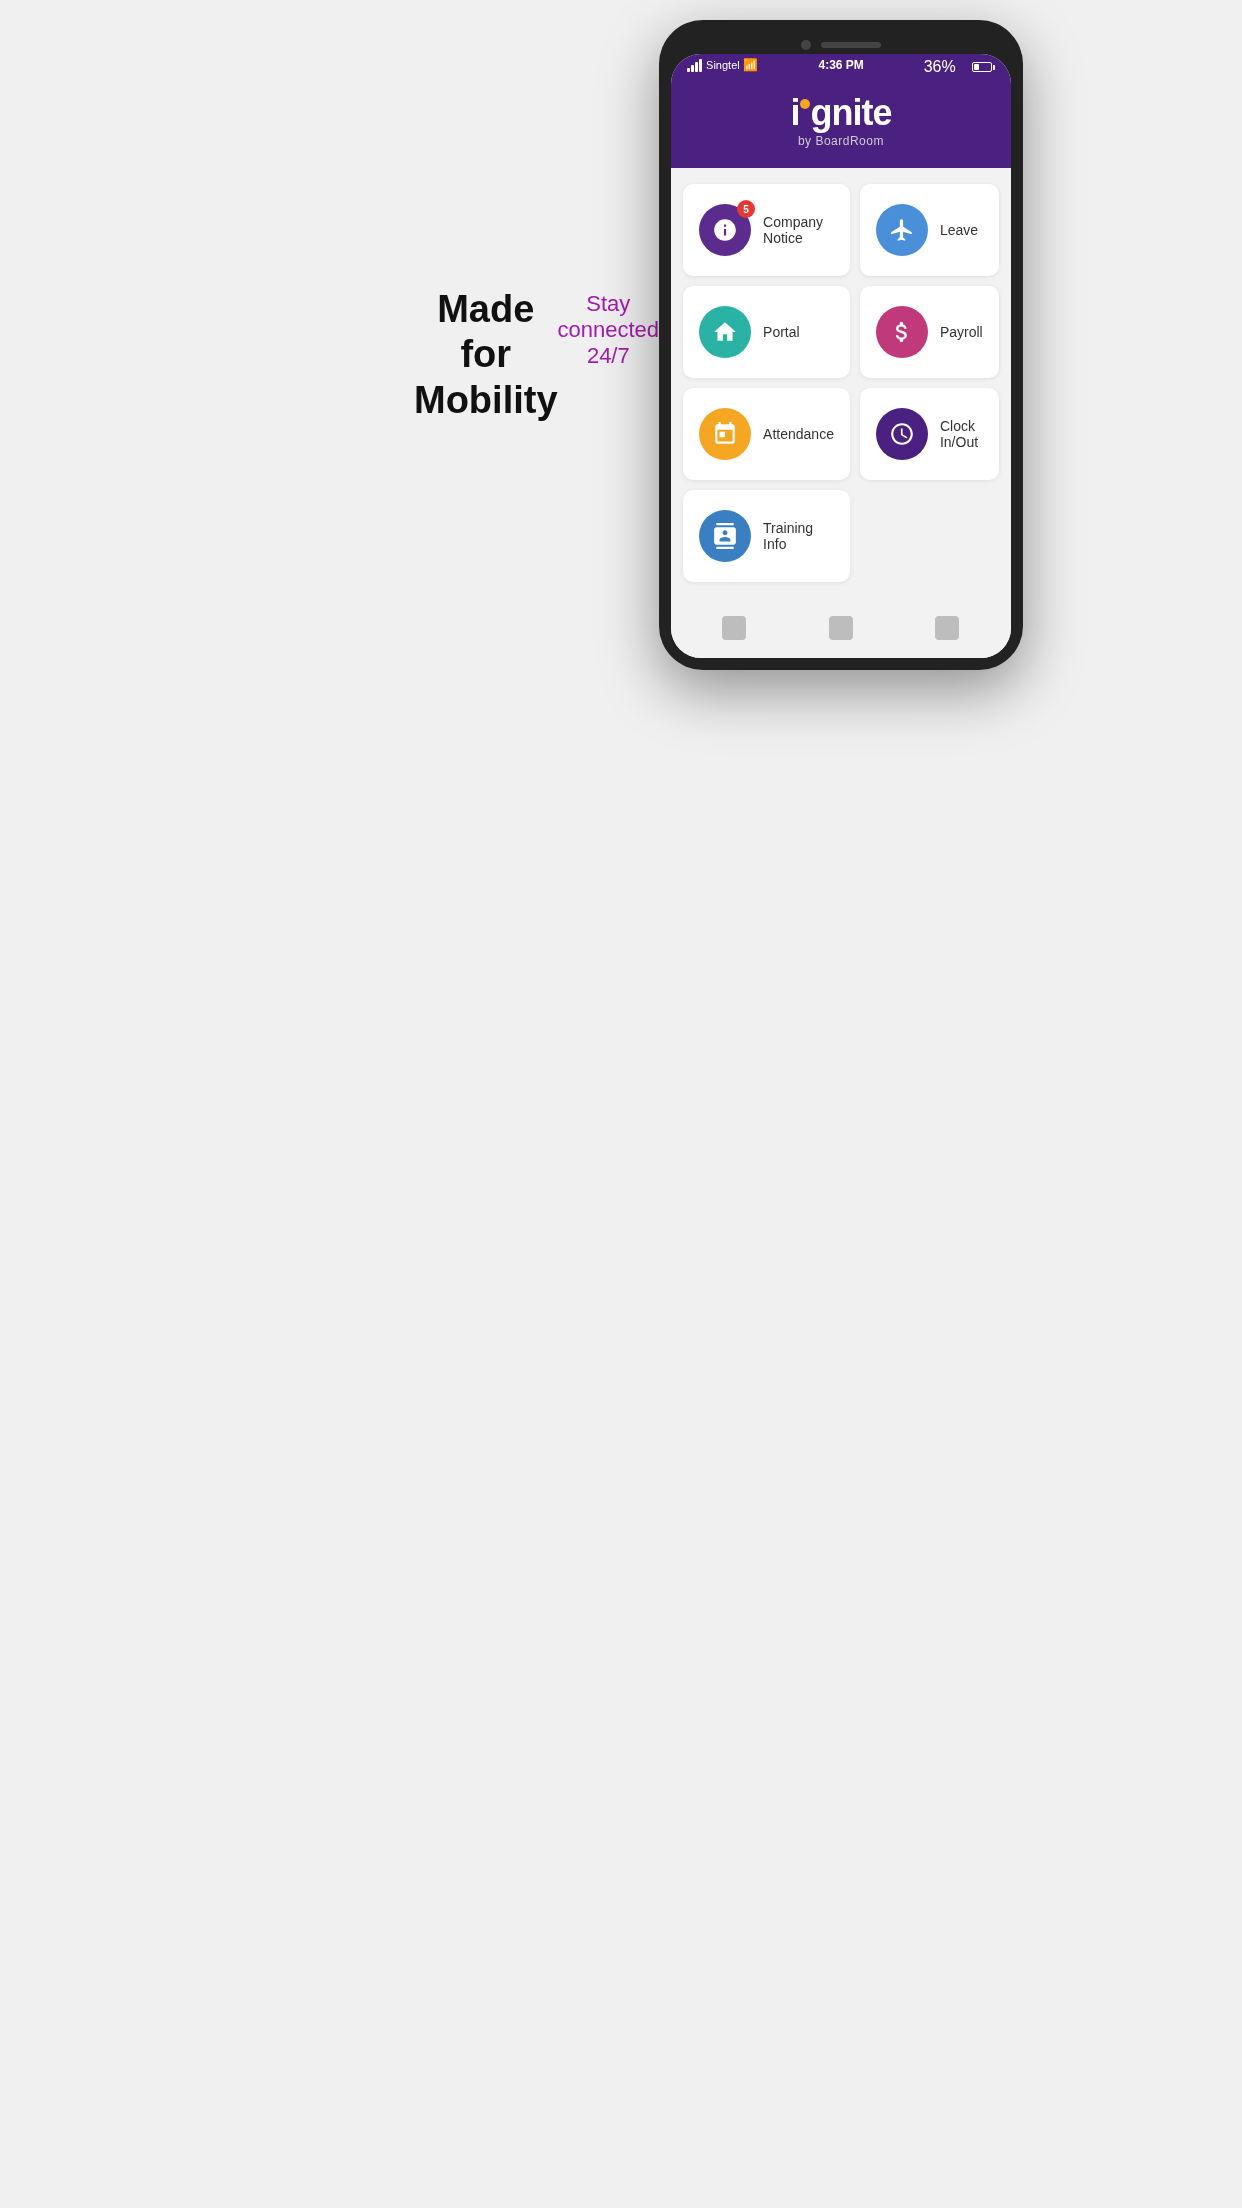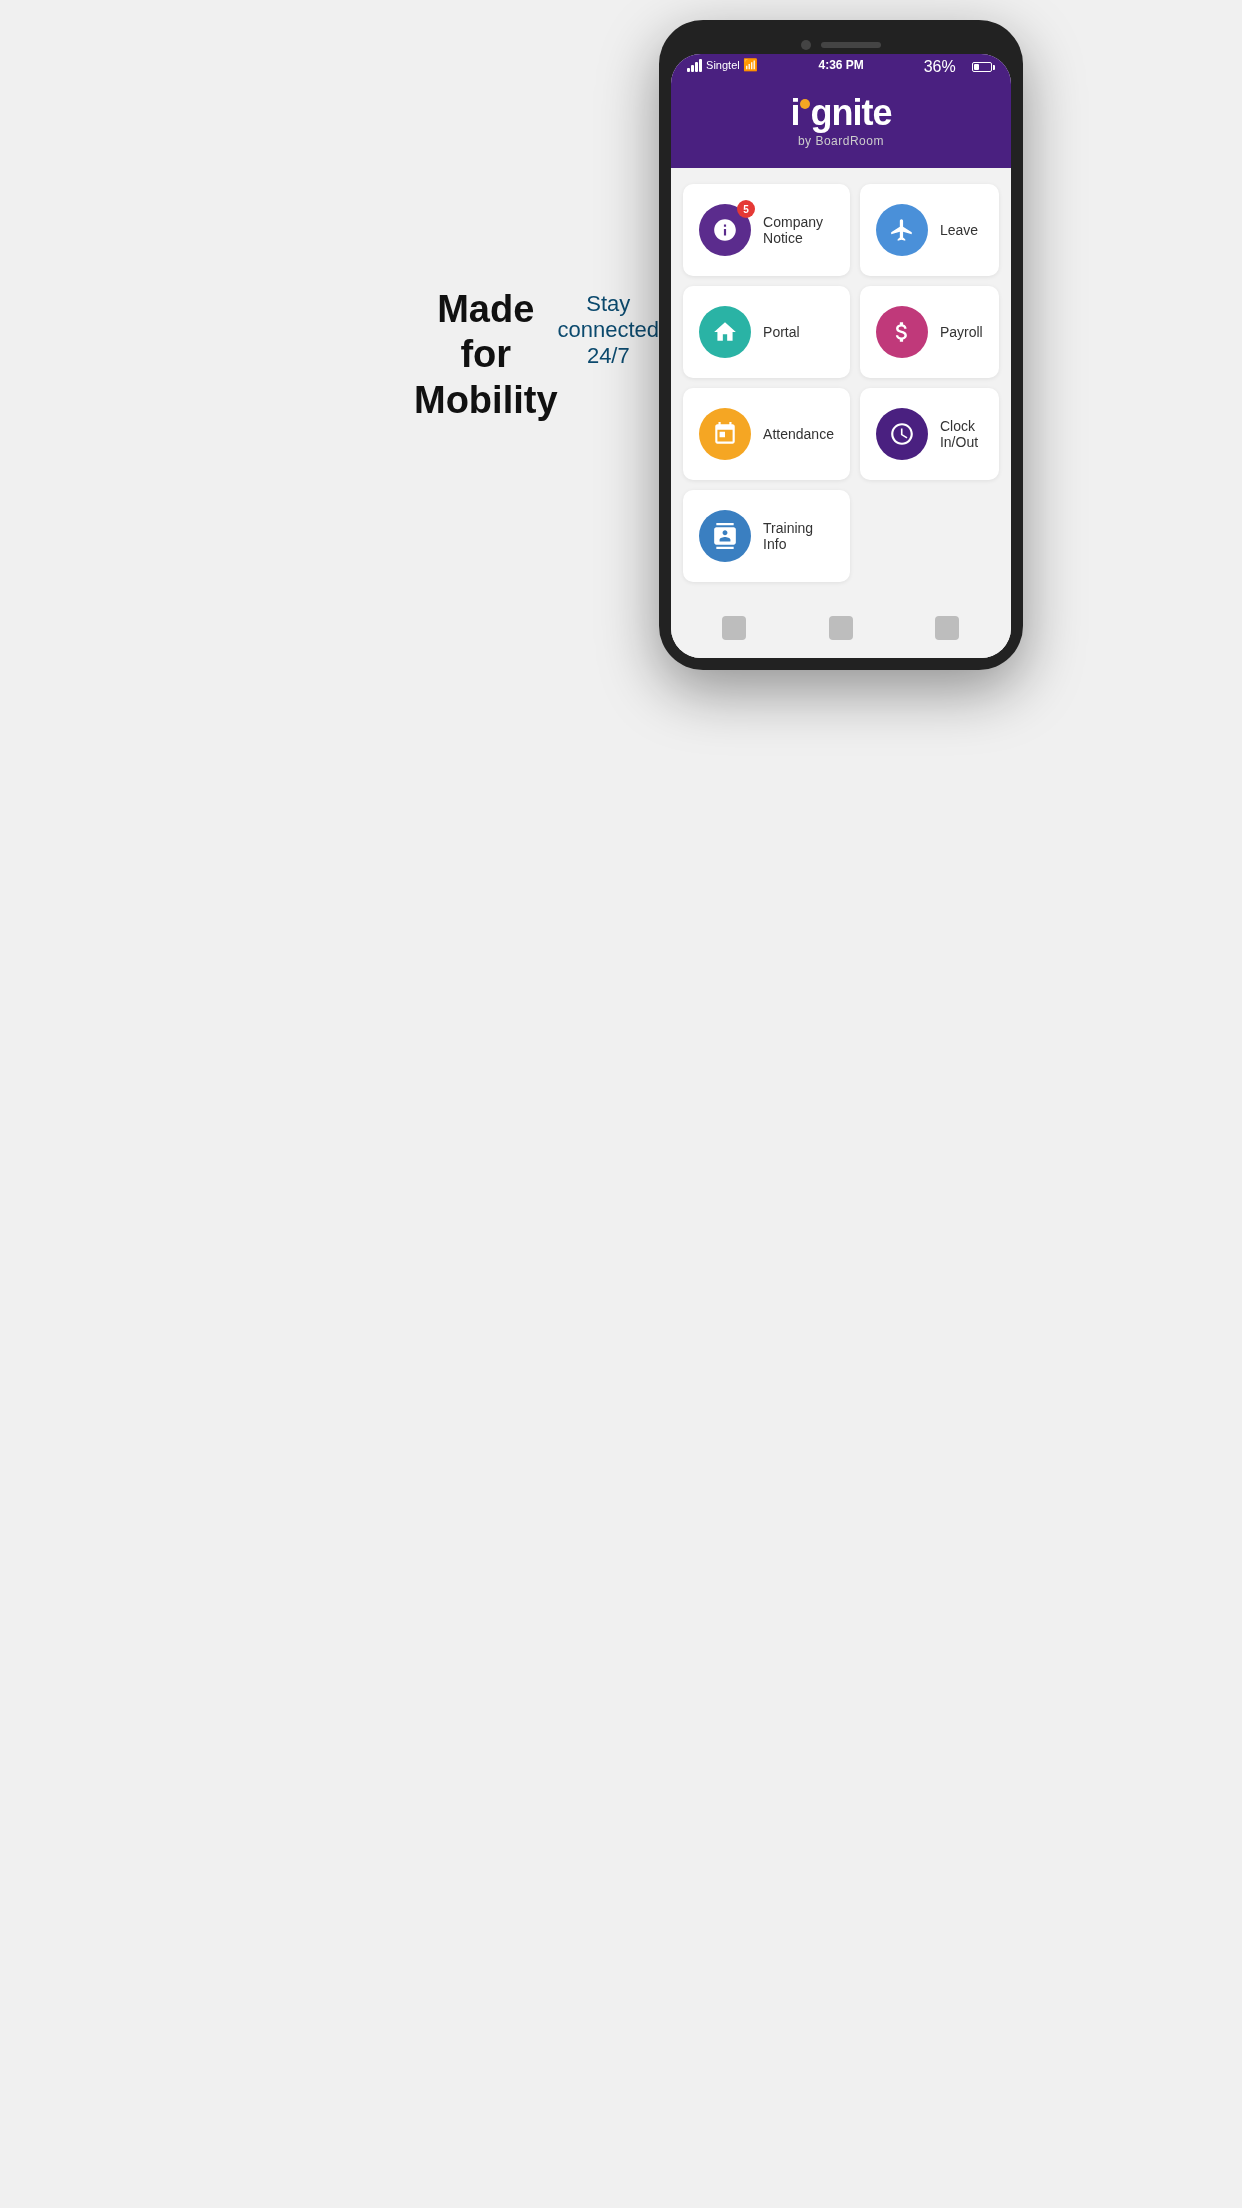--- a/index.html
+++ b/index.html
@@ -24,21 +24,21 @@
       font-weight: 900;
       color: #111;
       text-align: center;
       margin-top: 30px;
       margin-bottom: 10px;
       line-height: 1.2;
     }
     .subheadline {
       font-size: 22px;
       font-weight: 400;
-      color: #0c4a6e;
+      color: #a21caf;
       text-align: center;
       margin-bottom: 30px;
     }
     
     .phone-shell {
       width: 380px;
       background: #222;
       border-radius: 44px;
       padding: 12px;
       box-shadow: 0 20px 60px rgba(0,0,0,0.4);

